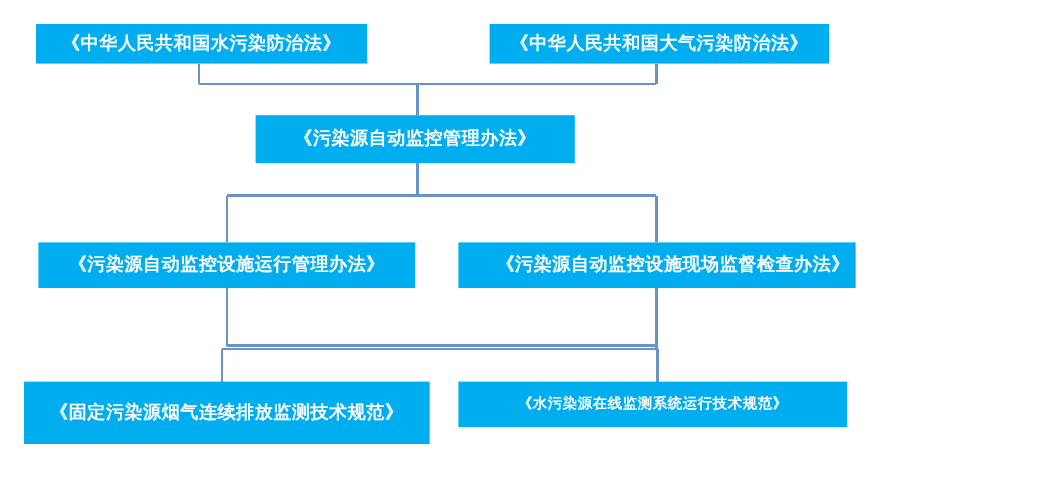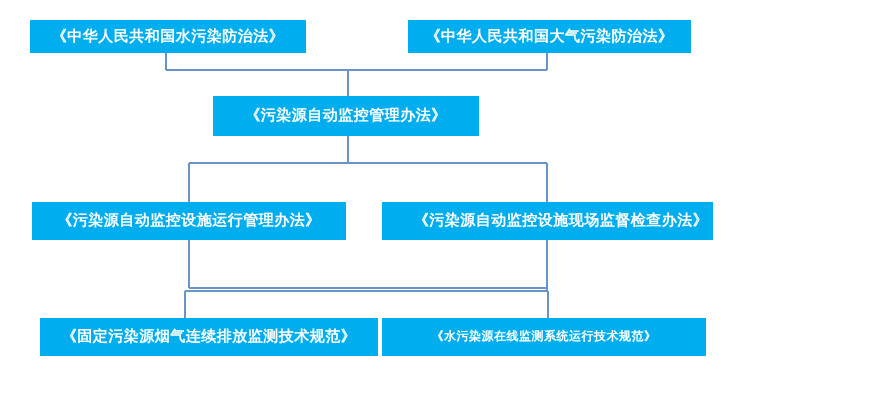--- a/index.html
+++ b/index.html
@@ -42,21 +42,21 @@
   }
   
   #node-water-law      { left: 30px;  top: 20px;  width: 276px; height: 33px; font-size: 15px; text-align: right; }
   #node-air-law        { left: 408px; top: 20px;  width: 283px; height: 33px; font-size: 15px; text-align: center; }
   
   #node-auto-monitor-admin { left: 213px; top: 96px;  width: 266px; height: 40px; font-size: 15px; text-align: center; }
   
   #node-facility-operation { left: 32px;  top: 202px; width: 314px; height: 38px; font-size: 15px; text-align: right; }
   #node-onsite-inspection  { left: 382px; top: 202px; width: 331px; height: 38px; font-size: 15px; padding-left: 27px; }
   
-  #node-cems-spec          { left: 20px;  top: 318px; width: 338px; height: 38px; font-size: 15px; margin-left: 20px; }
+  #node-cems-spec          { left: 20px;  top: 318px; width: 338px; height: 52px; font-size: 15px; }
   #node-water-online-spec  { left: 382px; top: 318px; width: 324px; height: 38px; font-size: 12px; }
 </style>
 </head>
 <body>
 
 <div id="canvas">
 
   <svg id="connector-layer" viewBox="0 0 869 404" width="869" height="404" xmlns="http://www.w3.org/2000/svg">
     <g fill="none" stroke="#6A93C8" stroke-width="2" shape-rendering="crispEdges">
 

